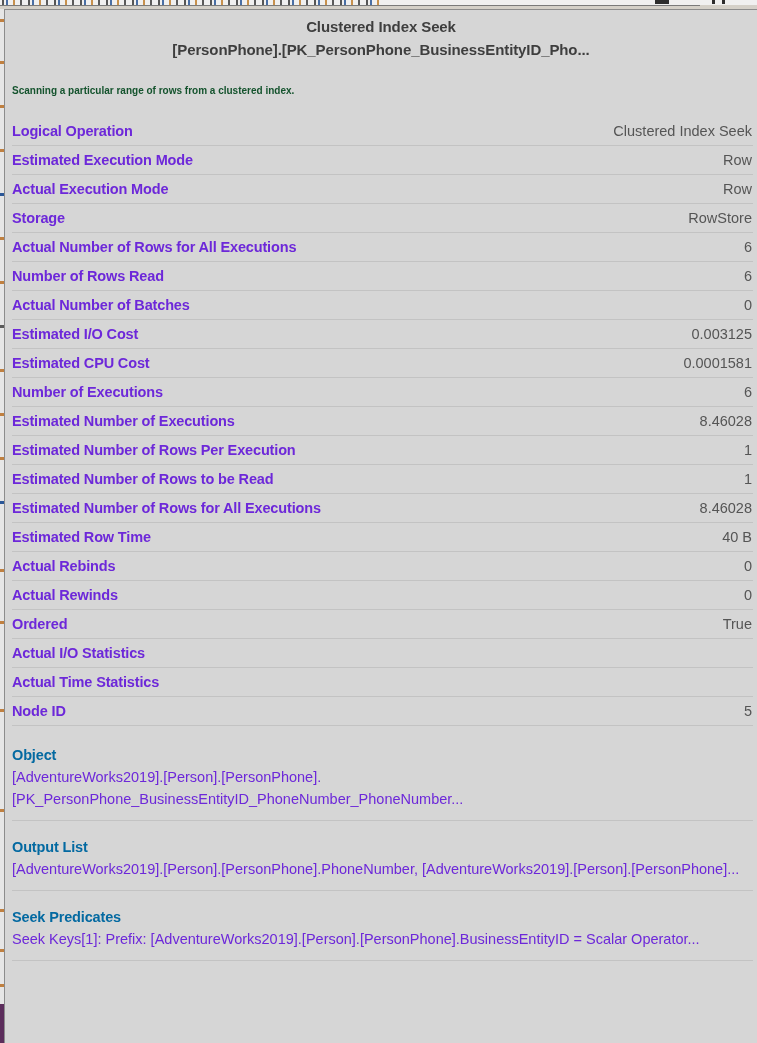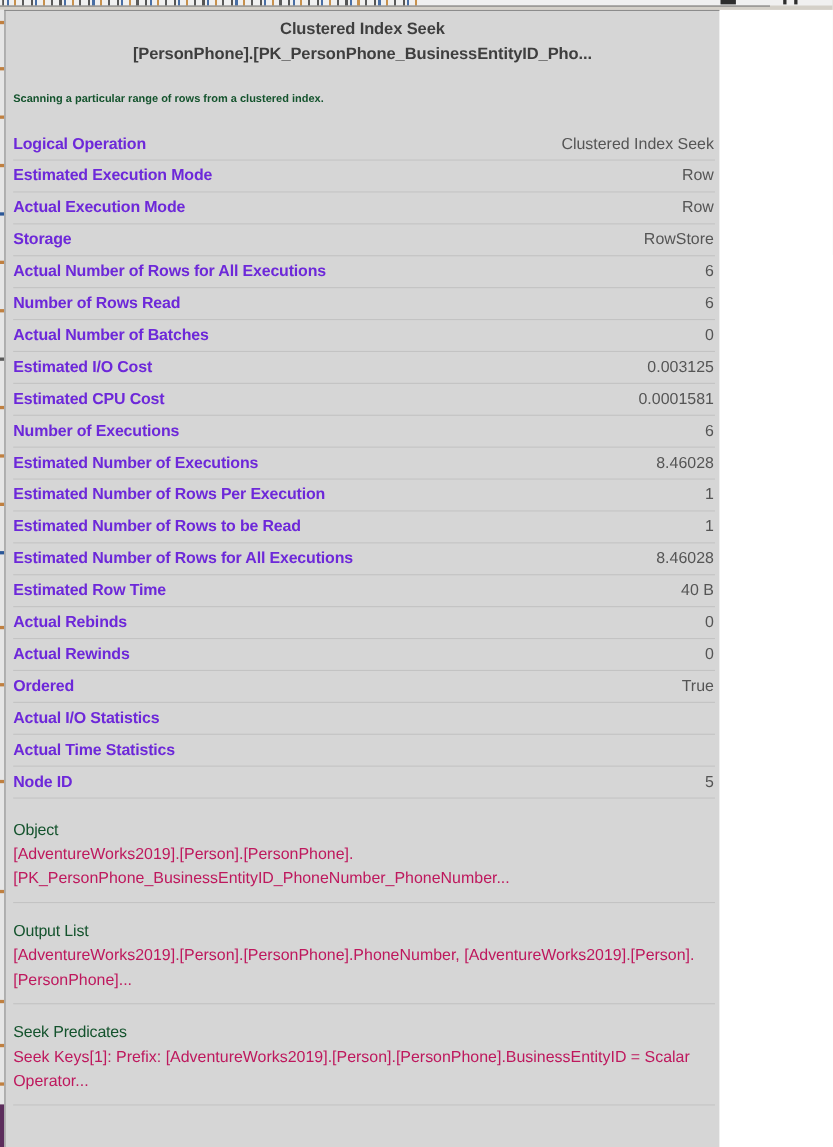--- a/index.html
+++ b/index.html
@@ -77,21 +77,21 @@
     left: 0;
     width: 4px;
     height: 3px;
   }
 
   
   #tooltip-panel {
     position: absolute;
     top: 9px;
     left: 4px;
-    width: 650px;
+    width: 753px;
     height: 1034px;
     background: #d6d6d6;
     border-left: 1px solid #8c8c8c;
     border-top: 1px solid #8c8c8c;
     box-sizing: border-box;
     color: #4a4a4a;
     font-size: 14.5px;
   }
 
   
@@ -148,28 +148,28 @@
   #detail-sections {
     padding: 0 4px 0 7px;
   }
   .detail-block {
     padding-top: 15px;
     border-bottom: 1px solid #c3c3c3;
     padding-bottom: 10px;
   }
   .detail-block.first { padding-top: 18px; }
   .detail-title {
-    font-weight: normal;
-    color: #14532d;
+    font-weight: bold;
+    color: #0369a1;
     font-size: 14.5px;
     line-height: 22px;
     letter-spacing: -.15px;
   }
   .detail-text {
-    color: #be185d;
+    color: #6d28d9;
     font-size: 14.5px;
     line-height: 22px;
     word-break: break-word;
   }
 </style>
 </head>
 <body>
 
 <div id="chrome-strip">
   <div class="tb-fill"></div>

